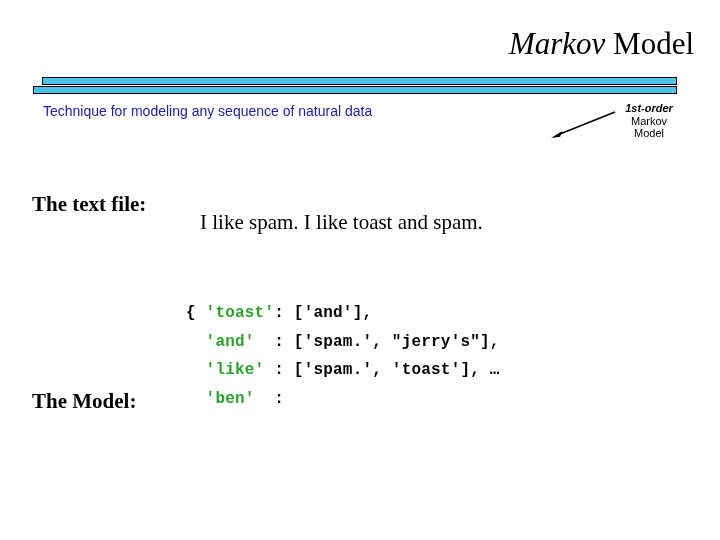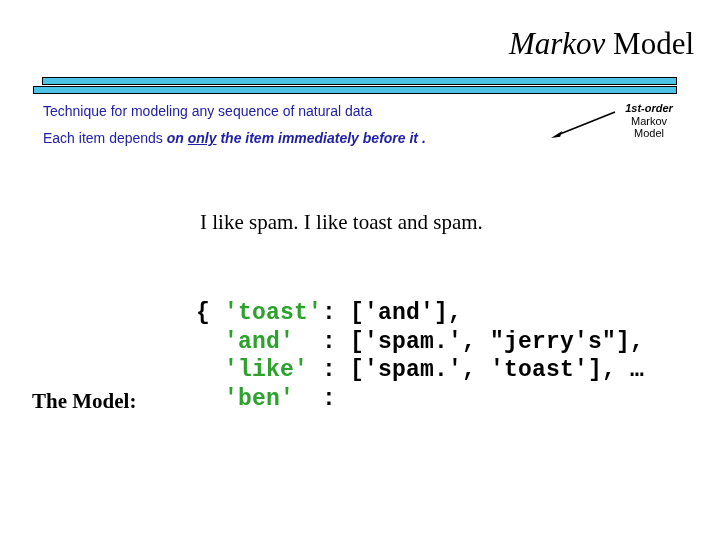--- a/index.html
+++ b/index.html
@@ -74,23 +74,23 @@
   .sample{
     position:absolute;left:200px;top:184px;
     font-family:"Liberation Serif",serif;
     font-size:21px;line-height:27.5px;color:#000;
     white-space:nowrap;
     margin-top:25px;
   }
 
   
   .code{
-    position:absolute;left:196px;top:299px;
+    position:absolute;left:186px;top:299px;
     font-family:"Liberation Mono","DejaVu Sans Mono",monospace;
-    font-size:23px;font-weight:bold;
+    font-size:16px;font-weight:bold;
     letter-spacing:0.2px;
     line-height:28.5px;
     color:#000;
   }
   .code .line{white-space:pre;}
   .code .k{color:#2CA22C;}
 </style>
 </head>
 <body>
 
@@ -99,34 +99,34 @@
   <div class="title">
     <span class="it">Markov</span>
     <span>Model</span>
   </div>
 
   <div class="bar top"></div>
   <div class="bar bottom"></div>
 
   <div class="intro">
     <div>Technique for modeling any sequence of natural data</div>
-    <div><span>Each item depends </span><span class="bi"><span>on </span><span class="u">only</span><span> the item immediately before it</span><span> .</span></span></div>
   </div>
 
   <svg class="arrow-svg" viewBox="0 0 75 40" xmlns="http://www.w3.org/2000/svg">
     <line x1="70" y1="7" x2="15" y2="29" stroke="#000" stroke-width="1.6"></line>
     <polygon points="6,33 17.3,26.1 15.1,31.7" fill="#000"></polygon>
   </svg>
 
   <div class="annotation">
     <div class="first">1st-order</div>
     <div>Markov</div>
     <div>Model</div>
   </div>
 
+  <div class="label textfile">The text file:</div>
   <div class="sample">
     <div>I like spam. I like toast and spam.</div>
   </div>
 
   <div class="label model">The Model:</div>
   <div class="code">
     <div class="line"><span>{ </span><span class="k">'toast'</span><span>: ['and'],</span></div>
     <div class="line"><span>  </span><span class="k">'and'</span><span>  : ['spam.', "jerry's"],</span></div>
     <div class="line"><span>  </span><span class="k">'like'</span><span> : ['spam.', 'toast'], …</span></div>
     <div class="line"><span>  </span><span class="k">'ben'</span><span>  :</span></div>

